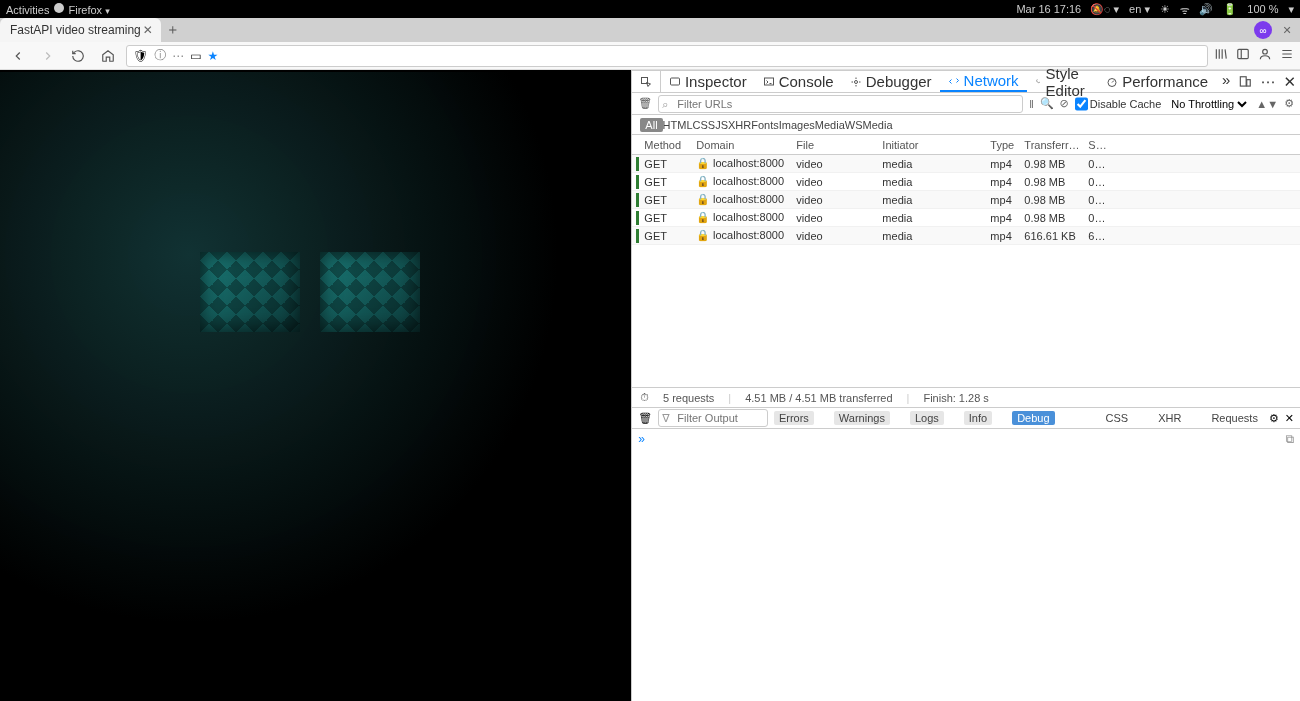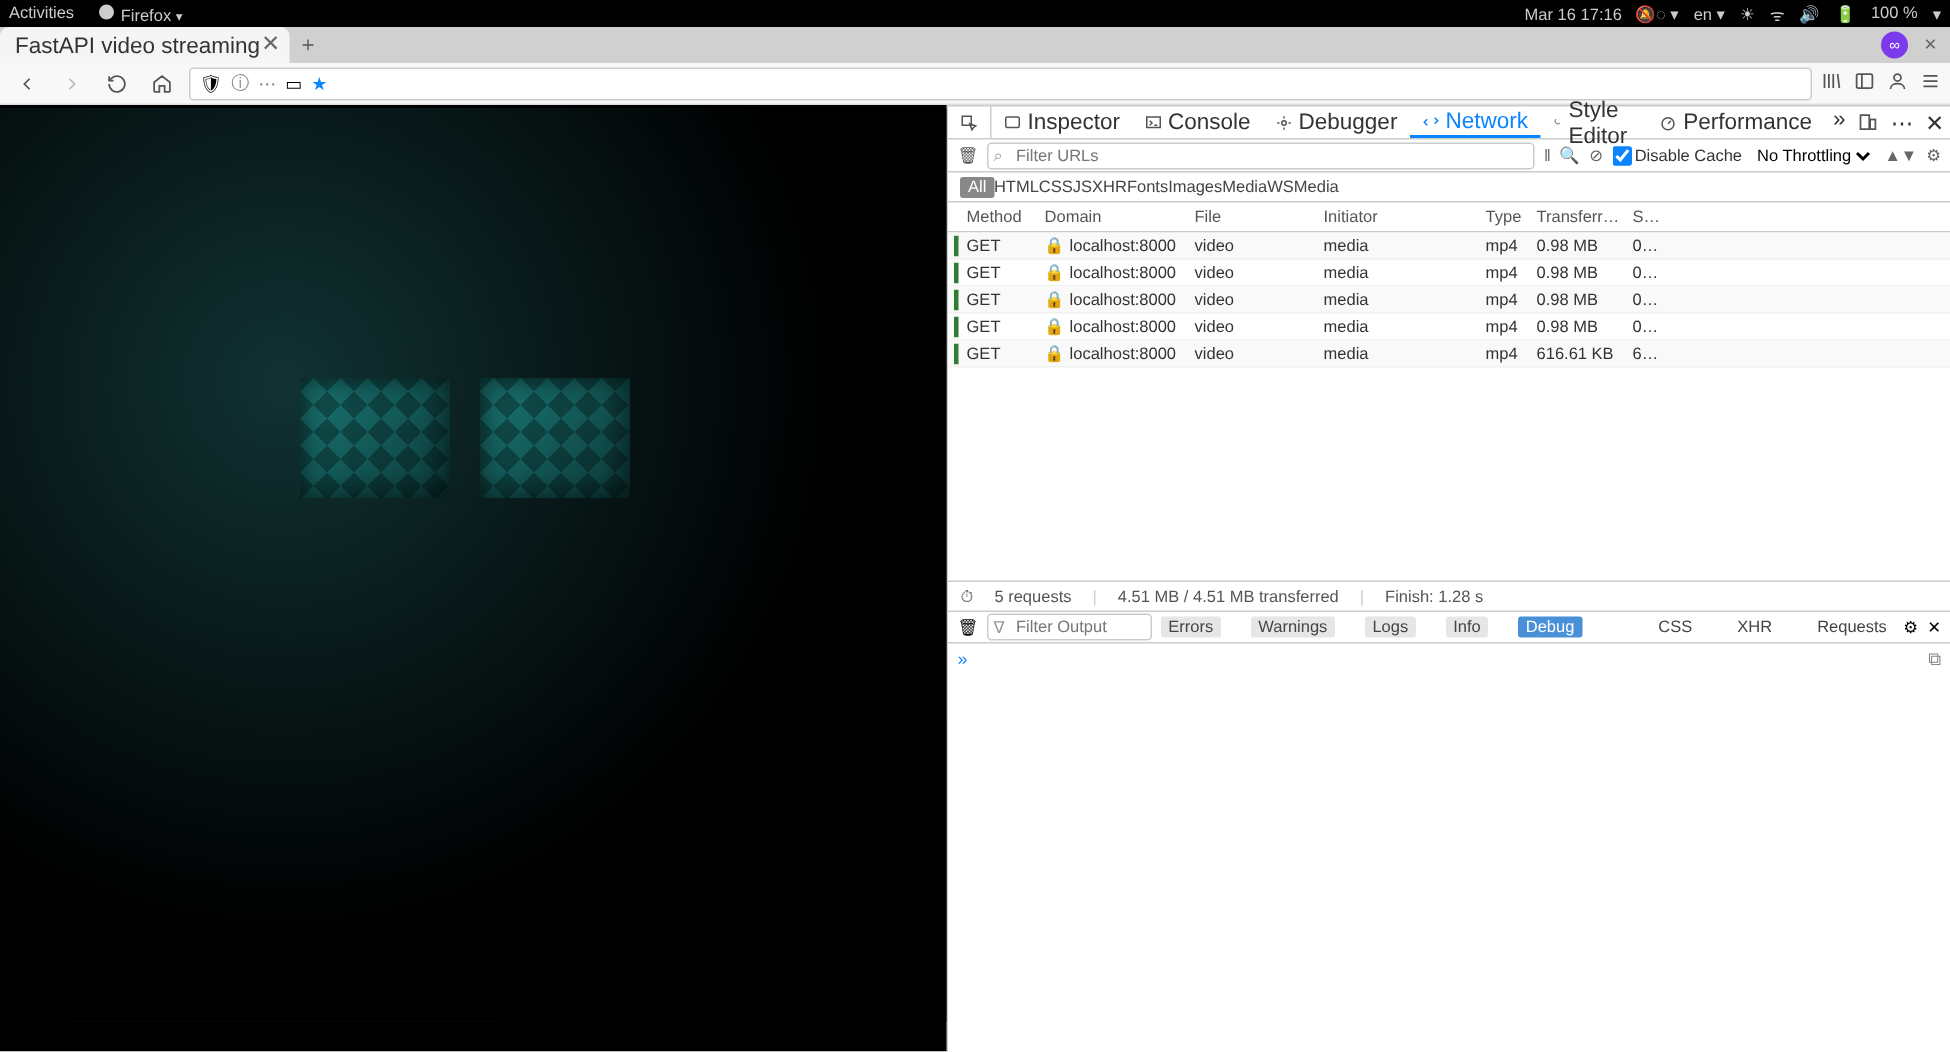--- a/index.html
+++ b/index.html
@@ -1,27 +1,27 @@
 <!DOCTYPE html>
 <html><head>
 <meta charset="utf-8">
 <style>
   * { box-sizing: border-box; margin: 0; padding: 0; font-family: -apple-system, BlinkMacSystemFont, "Segoe UI", Arial, sans-serif; }
   body { width: 1300px; height: 701px; overflow: hidden; background: #fff; font-size: 11px; }
 
   
   .top-bar { height: 18px; background: #000; color: #ccc; display: flex; align-items: center; padding: 0 6px; font-size: 11px; }
-  .top-bar .left { display: flex; align-items: center; gap: 16px; }
+  .top-bar .left { display: flex; align-items: flex-end; gap: 4px; }
   .top-bar .center { flex: 1; text-align: right; }
   .top-bar .right { display: flex; align-items: center; gap: 10px; }
   .top-bar .firefox-menu::after { content: " ▾"; font-size: 9px; }
 
   
   .tab-strip { height: 24px; background: #d0d0d0; display: flex; align-items: center; padding: 0; }
-  .tab { background: #f5f5f5; height: 24px; display: flex; align-items: center; padding: 0 6px 0 10px; border-top-right-radius: 6px; border-top-left-radius: 6px; min-width: 140px; justify-content: space-between; font-size: 15px; color: #333; }
+  .tab { background: #f5f5f5; height: 24px; display: flex; align-items: center; padding: 0 6px 0 10px; border-top-right-radius: 6px; border-top-left-radius: 6px; min-width: 140px; justify-content: space-between; font-size: 12px; color: #333; }
   .tab-close { width: 14px; height: 14px; text-align: center; line-height: 14px; color: #666; cursor: pointer; }
   .new-tab { width: 24px; height: 24px; display: flex; align-items: center; justify-content: center; color: #555; font-size: 14px; }
   .tab-right { margin-left: auto; display:flex; align-items:center; gap:8px; padding-right:6px; }
 
   
   .url-bar { height: 28px; background: #f8f8f8; border-bottom: 1px solid #ddd; display: flex; align-items: center; padding: 0 6px; gap: 6px; font-size: 12px; }
   .nav-btn { width: 24px; height: 24px; display: flex; align-items: center; justify-content: center; border-radius: 4px; color: #555; }
   .nav-btn.disabled { color: #bbb; }
   .url-bar .nav-btn svg { width: 14px; height: 14px; }
   .url-field { flex: 1; display: flex; align-items: center; height: 22px; border: 1px solid #ccc; border-radius: 3px; background: #fff; padding: 0 6px; gap: 6px; }

